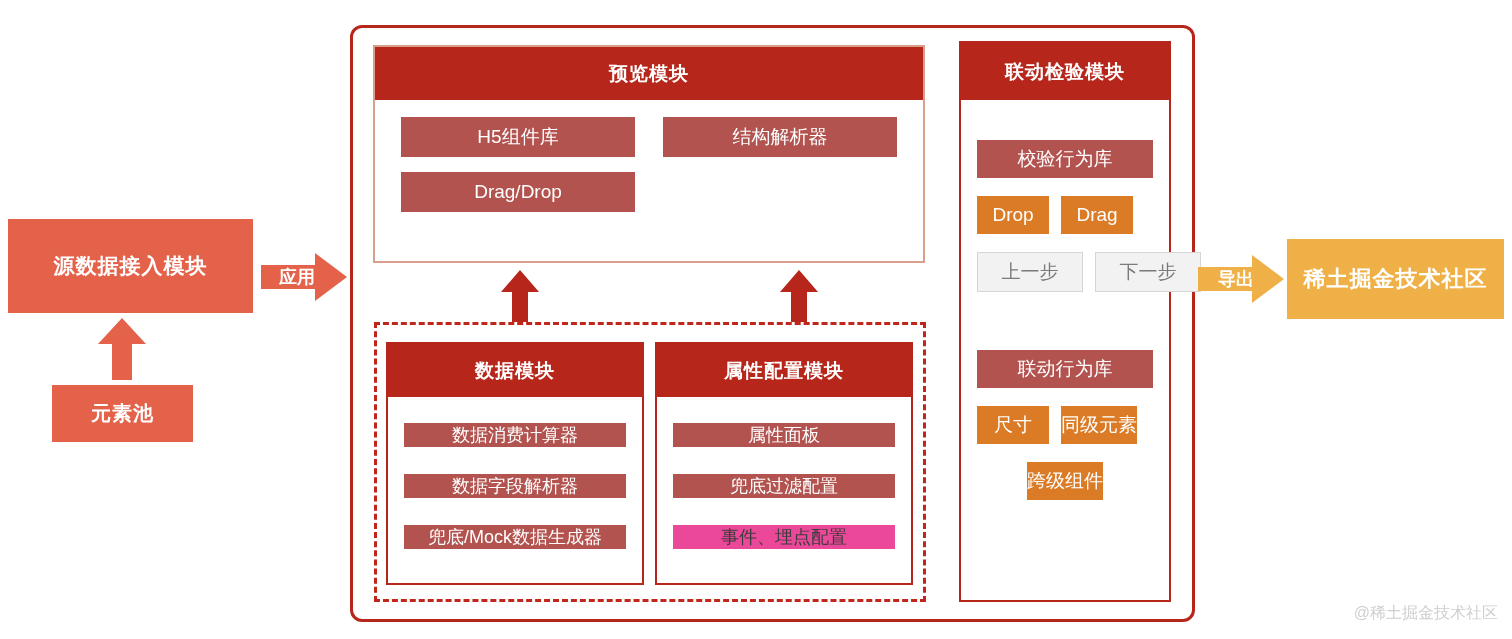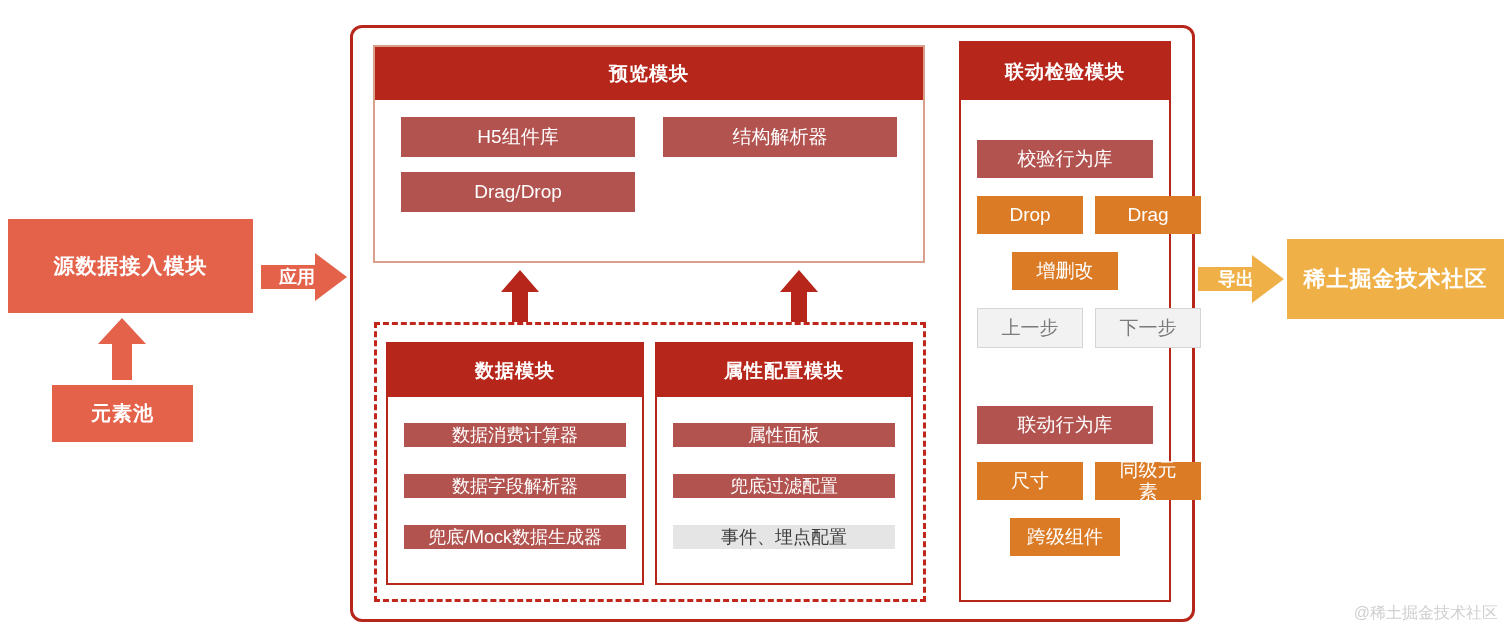--- a/index.html
+++ b/index.html
@@ -86,39 +86,39 @@
     left:655px;top:342px;width:258px;height:243px;
     border:2px solid #B7261A;background:#ffffff;
   }
   .sub-header{height:53px;}
   .sub-body{
     padding:10px 16px;display:flex;flex-direction:column;gap:11px;
   }
   .sub-item{
     background:#B2534F;color:#ffffff;font-size:18px;height:24px;margin-top:16px;
   }
-  .sub-item.gray{background:#e5e5e5;color:#3C3C3C;}
+  .sub-item.gray{background:#ec4899;color:#3C3C3C;}
 
   
   .link-module{
     left:959px;top:41px;width:212px;height:561px;
     border:2px solid #B7261A;background:#ffffff;
   }
   .link-header{height:57px;}
   .link-body{padding:16px 16px;position:relative;height:calc(100% - 57px);}
 
   .wide-red{
     background:#B2534F;color:#ffffff;font-size:19px;
     height:38px;width:100%;margin-top:24px;
   }
   .btn-row{display:flex;gap:12px;margin-top:18px;}
   .btn-row.center{justify-content:center;}
   .btn-orange{
     background:#DB7B26;color:#ffffff;font-size:19px;
-    height:38px;padding:0 17px;min-width:72px;
+    height:38px;padding:0 0;min-width:72px;
   }
   .btn-gray{
     background:#F2F2F2;color:#7B7B7B;font-size:19px;
     height:38px;padding:0 14px;min-width:76px;
     border:1px solid #D5D5D5;
   }
   .spacer-lg{height:34px;}
 
   
   .export-arrow{left:1198px;top:255px;width:86px;height:48px;}
@@ -244,25 +244,20 @@
 
       <div class="btn-row">
         <div class="box btn-orange">
           <span>Drop</span>
         </div>
         <div class="box btn-orange">
           <span>Drag</span>
         </div>
       </div>
 
-      <div class="btn-row center">
-        <div class="box btn-orange">
-          <span>增删改</span>
-        </div>
-      </div>
 
       <div class="btn-row">
         <div class="box btn-gray">
           <span>上一步</span>
         </div>
         <div class="box btn-gray">
           <span>下一步</span>
         </div>
       </div>
 

